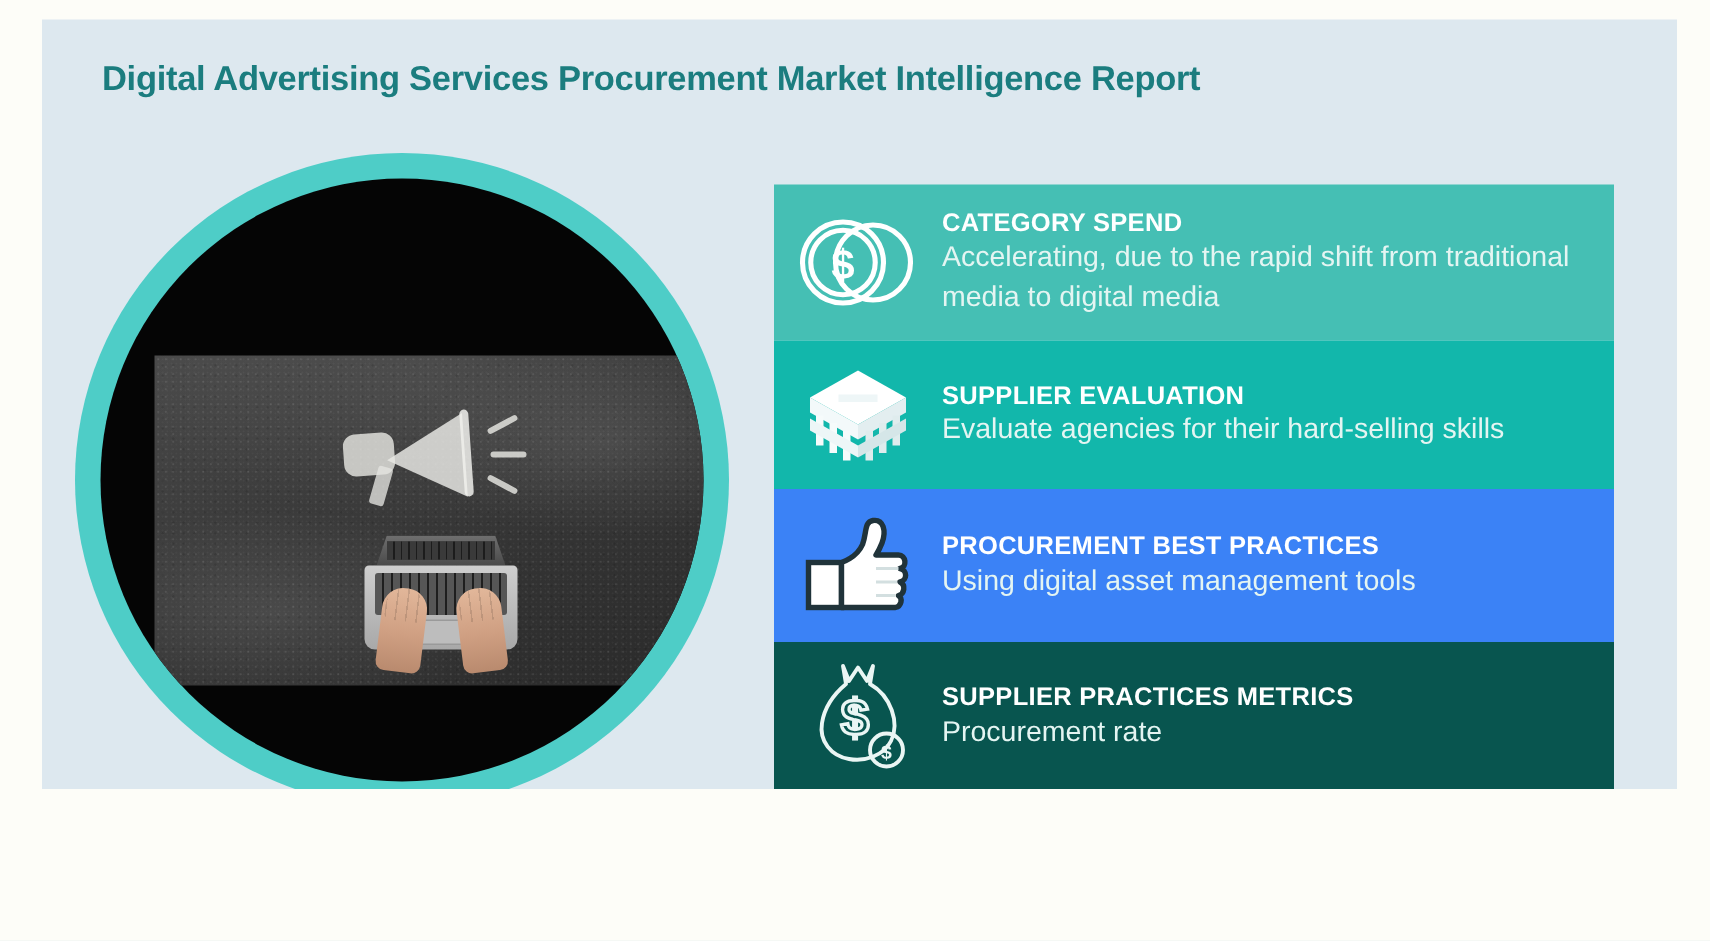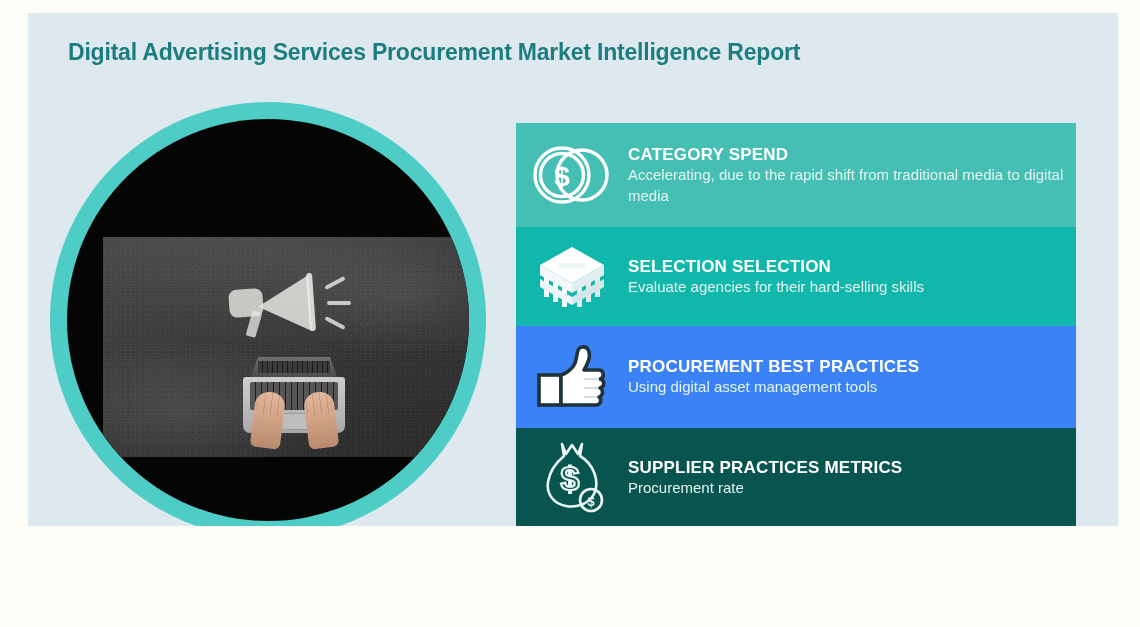--- a/index.html
+++ b/index.html
@@ -233,21 +233,21 @@
   }
   .band-title {
     color: #ffffff;
     font-size: 17px;
     font-weight: bold;
     letter-spacing: 0.2px;
     line-height: 1.25;
   }
   .band-desc {
     color: #e4f5f2;
-    font-size: 15px;
+    font-size: 19px;
     line-height: 1.38;
     margin-top: 0;
     font-weight: normal;
   }
 
   .icon-svg {
     position: absolute;
     left: 50%;
     top: 50%;
     transform: translate(-50%, -50%);
@@ -337,21 +337,21 @@
           <rect x="45" y="48" width="5" height="20"></rect>
           <rect x="54" y="43" width="5" height="20"></rect>
           <rect x="63" y="38" width="5" height="20"></rect>
         </g>
 
         <polygon points="40,58 72,40 72,48 40,66" fill="#d5e6e8"></polygon>
         <polygon points="40,58 8,40 8,48 40,66" fill="#edf6f7"></polygon>
       </svg>
     </div>
     <div class="band-text">
-      <div class="band-title">SELECTION SELECTION</div>
+      <div class="band-title">SUPPLIER EVALUATION</div>
       <div class="band-desc">Evaluate agencies for their hard-selling skills</div>
     </div>
   </div>
 
   <div class="band" id="band-2">
     <div class="band-icon">
       <svg class="icon-svg" width="82" height="76" viewBox="0 0 82 76" aria-hidden="true">
         <rect x="8" y="36" width="22" height="30" fill="#ffffff" stroke="#20333a" stroke-width="3.6"></rect>
         <path d="M30 66 L30 36 C30 36 40 33 44 24 C47 16 45 9 51 8
                  C58 7 60 15 57 23 C55 28 53 31 53 31

